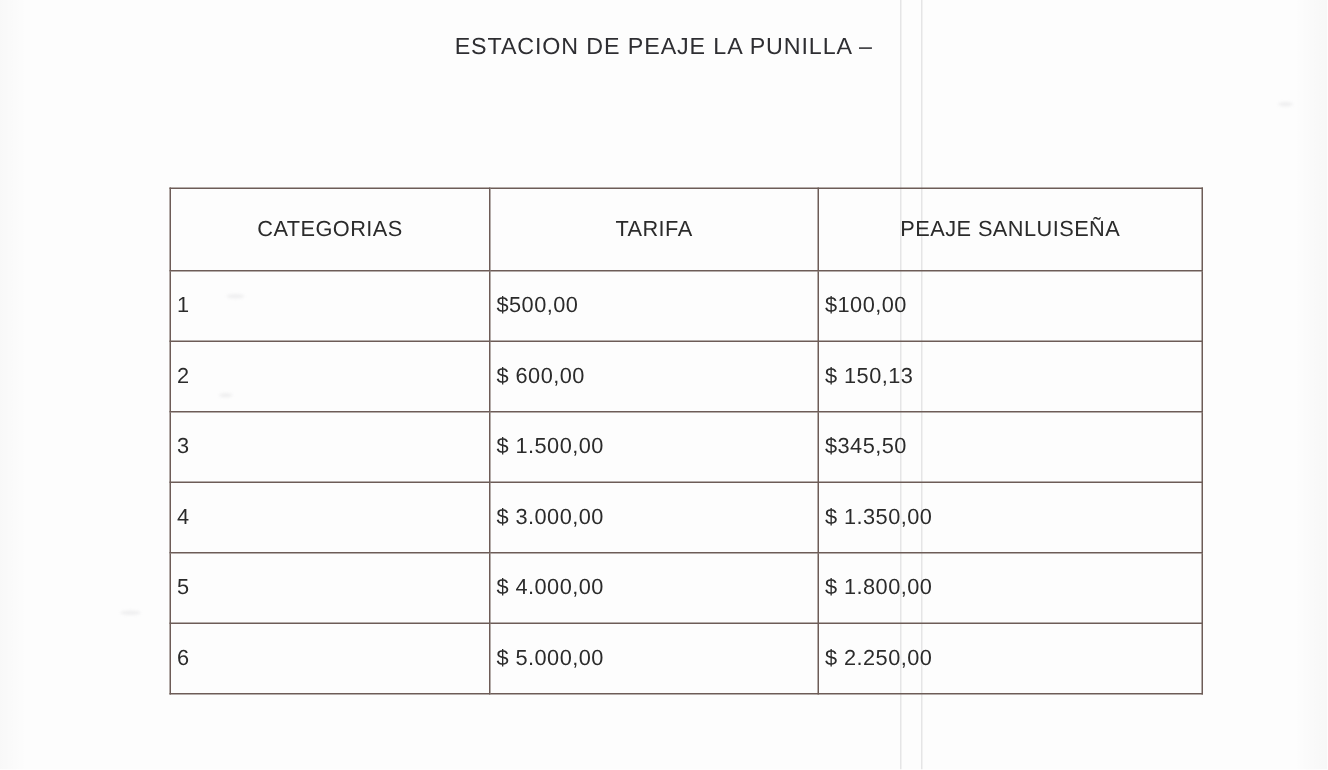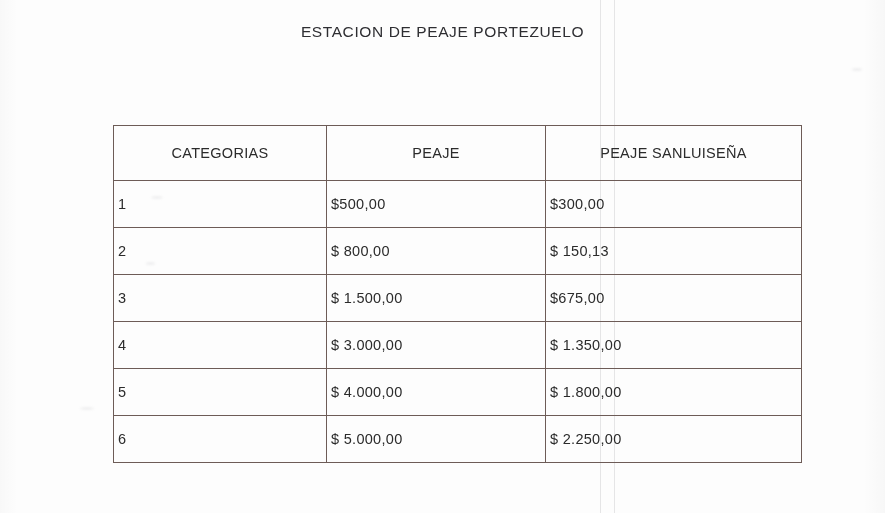--- a/index.html
+++ b/index.html
@@ -101,52 +101,52 @@
 
   <div class="scan-line-v a"></div>
   <div class="scan-line-v b"></div>
 
   <div class="smudge s1"></div>
   <div class="smudge s2"></div>
   <div class="smudge s3"></div>
   <div class="smudge s4"></div>
 
   <div class="title-block">
-    <div class="title-line">ESTACION DE PEAJE PORTEZUELO</div>
+    <div class="title-line">ESTACION DE PEAJE LA PUNILLA –</div>
   </div>
 
   <div class="table-wrap">
     <table class="tarifas">
       <colgroup>
         <col class="c1">
         <col class="c2">
         <col class="c3">
       </colgroup>
       <thead>
         <tr>
           <th>CATEGORIAS</th>
-          <th>PEAJE</th>
+          <th>TARIFA</th>
           <th>PEAJE SANLUISEÑA</th>
         </tr>
       </thead>
       <tbody>
         <tr>
           <td class="cell-num">1</td>
           <td>$500,00</td>
-          <td>$300,00</td>
+          <td>$100,00</td>
         </tr>
         <tr>
           <td class="cell-num">2</td>
-          <td>$ 800,00</td>
+          <td>$ 600,00</td>
           <td>$ 150,13</td>
         </tr>
         <tr>
           <td class="cell-num">3</td>
           <td>$ 1.500,00</td>
-          <td>$675,00</td>
+          <td>$345,50</td>
         </tr>
         <tr>
           <td class="cell-num">4</td>
           <td>$ 3.000,00</td>
           <td>$ 1.350,00</td>
         </tr>
         <tr>
           <td class="cell-num">5</td>
           <td>$ 4.000,00</td>
           <td>$ 1.800,00</td>

